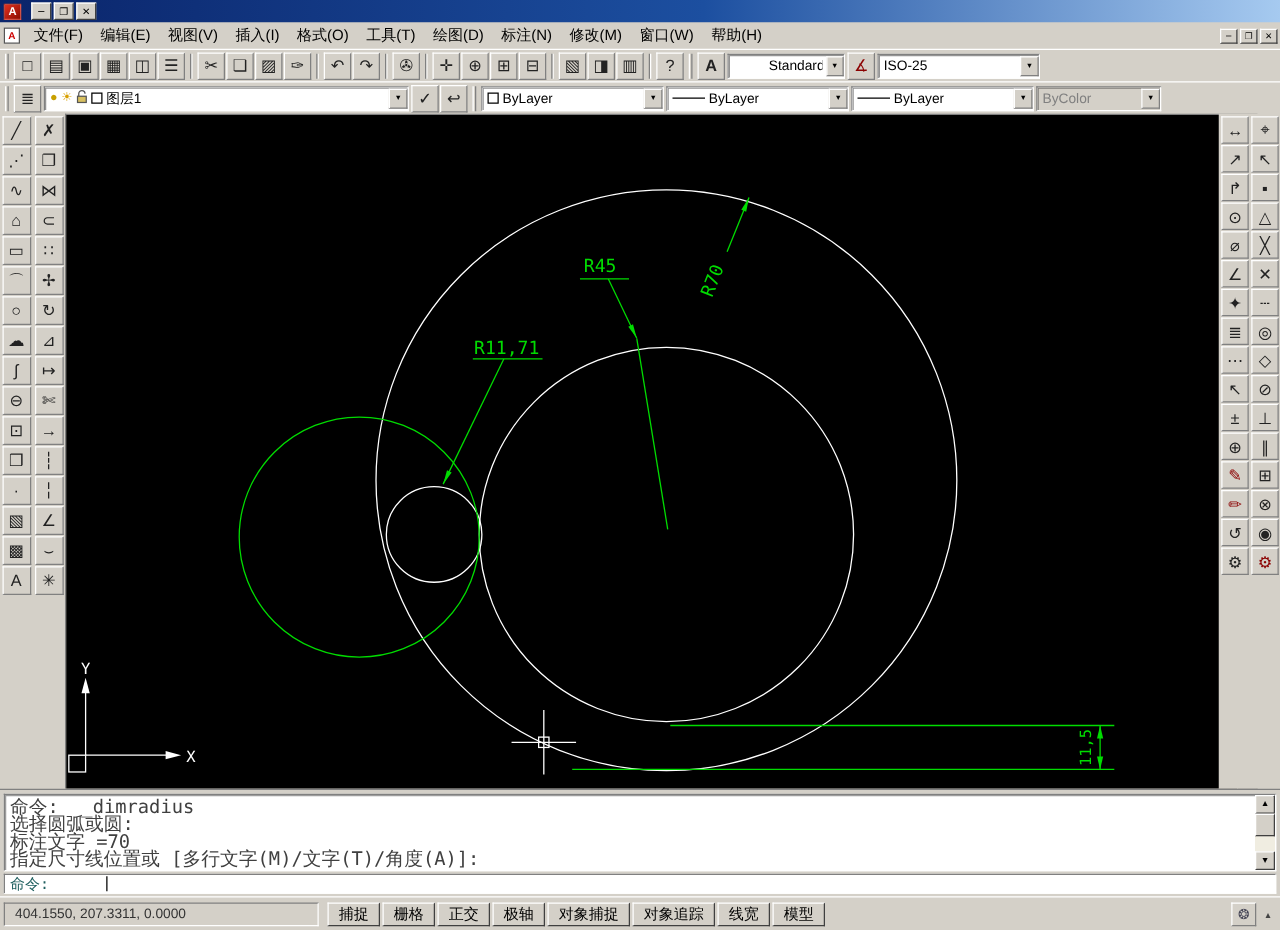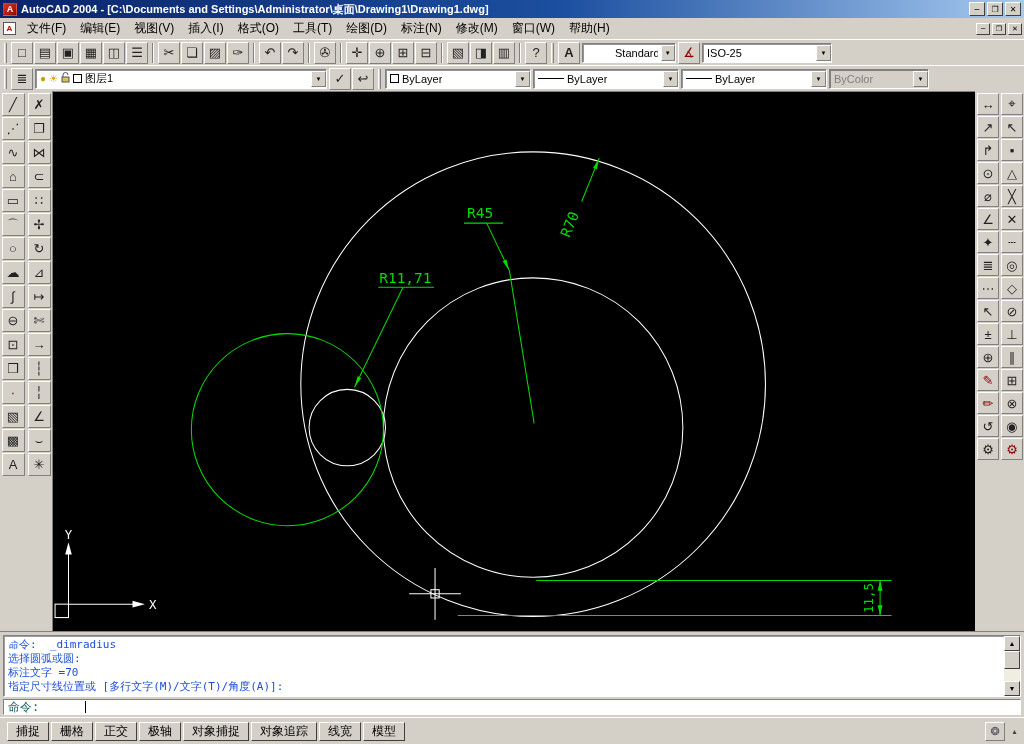--- a/index.html
+++ b/index.html
@@ -75,21 +75,21 @@
   .tab { height:16px; padding:1px 9px; background:#cac6bd; border:1px solid #808080; border-bottom:none;
     display:flex; align-items:center; font-size:11px; margin-right:1px; border-radius:2px 2px 0 0; }
   .tab.active { height:18px; background:#d4d0c8; font-weight:bold; border-color:#fff #808080 #d4d0c8 #fff; }
   .bfill { flex:1 1 auto; }
 
   
   .cmdwin { flex:0 0 86px; height:86px; background:#d4d0c8; border-top:1px solid #808080; padding:3px 3px 2px; }
   .cmd-history-wrap { height:62px; display:flex; background:#fff; border:1px solid; border-color:#808080 #fff #fff #808080;
     box-shadow:inset 1px 1px 0 rgba(60,60,60,.5); }
   .cmd-history { flex:1 1 auto; min-width:0; padding:2px 4px; overflow:hidden;
-    font-family:"DejaVu Sans Mono",monospace; font-size:11px; line-height:14px; color:#1d4ed8;border-radius:24px; }
+    font-family:"DejaVu Sans Mono",monospace; font-size:15px; line-height:14px; color:#404040; }
   .cmdline { white-space:pre; }
   .cmd-scroll { width:16px; flex:0 0 16px; background:#f0ede1; display:flex; flex-direction:column; }
   .cmd-prompt { height:16px; margin-top:2px; background:#fff; border:1px solid; border-color:#808080 #fff #fff #808080;
     display:flex; align-items:center; padding:0 4px; font-family:"DejaVu Sans Mono",monospace; font-size:12px; color:#1f5f5f;gap:44px; }
   .caret { width:1px; height:12px; background:#000; margin-left:2px; }
 
   
   .statusbar { flex:0 0 27px; height:27px; display:flex; align-items:center; gap:3px; padding:2px 3px;
     background:#d4d0c8; border-top:1px solid #fff; }
   .coords { width:252px; height:19px; border:1px solid; border-color:#808080 #fff #fff #808080;
@@ -101,21 +101,20 @@
     display:flex; align-items:center; justify-content:center; font-size:11px; color:#445; }
   .corner { width:13px; height:19px; display:flex; align-items:center; justify-content:center; font-size:8px; color:#444; }
 </style>
 </head>
 <body>
 
 <div class="app">
 
   <div class="titlebar">
     <div class="app-icon">A</div>
-    <div class="title-text">AutoCAD 2004 - [C:\Documents and Settings\Administrator\桌面\Drawing1\Drawing1.dwg]</div>
     <div class="winbtns">
       <div class="wbtn">─</div>
       <div class="wbtn">❐</div>
       <div class="wbtn">✕</div>
     </div>
   </div>
 
   <div class="menubar">
     <div class="doc-icon">A</div>
     <div class="menu-items">
@@ -386,20 +385,21 @@
         <div class="sarrow">▼</div>
       </div>
     </div>
     <div class="cmd-prompt">
       <span>命令:</span>
       <span class="caret"></span>
     </div>
   </div>
 
   <div class="statusbar">
+    <div class="coords">404.1550, 207.3311, 0.0000</div>
     <div class="sbtns">
         <div class="sbtn">捕捉</div>
         <div class="sbtn">栅格</div>
         <div class="sbtn">正交</div>
         <div class="sbtn">极轴</div>
         <div class="sbtn">对象捕捉</div>
         <div class="sbtn">对象追踪</div>
         <div class="sbtn">线宽</div>
         <div class="sbtn">模型</div>
       </div>

